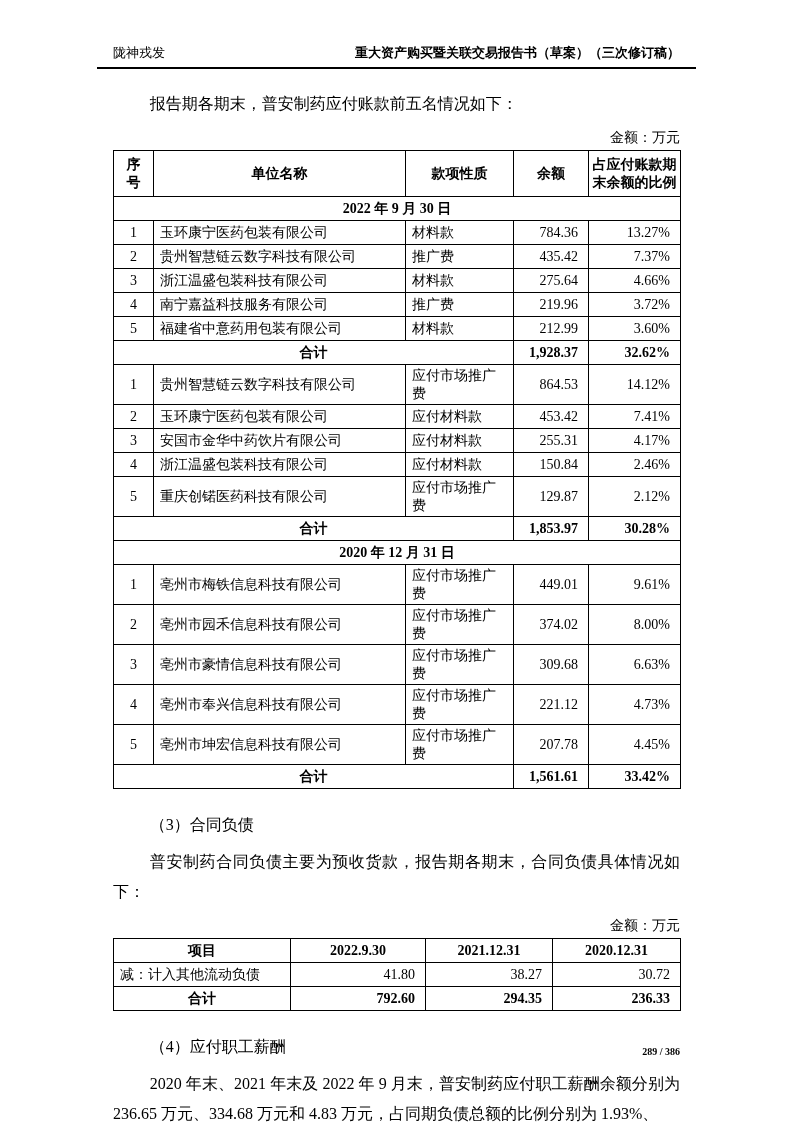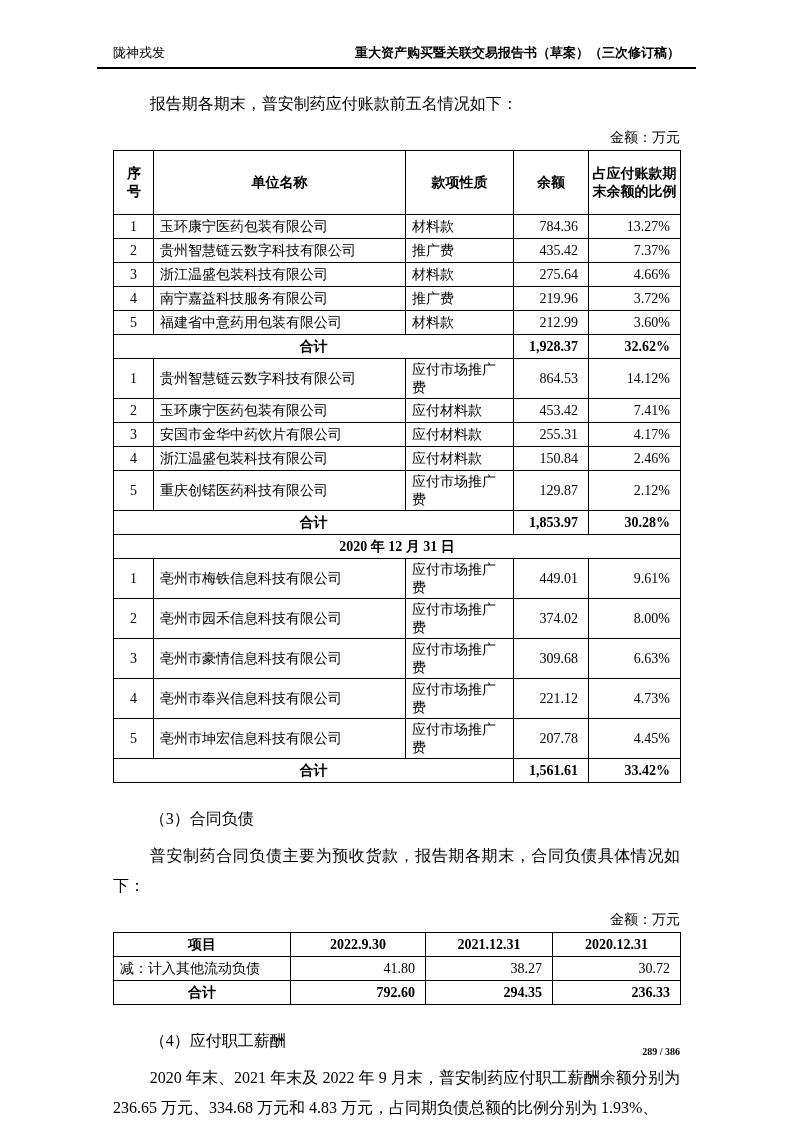--- a/index.html
+++ b/index.html
@@ -60,22 +60,22 @@
   }
   th, td {
     border: 1px solid #000;
     padding: 2px 6px;
     height: 24px;
     line-height: 1.25;
     vertical-align: middle;
     overflow: hidden;
   }
   th { font-weight: bold; text-align: center; }
-  .th-seq { padding: 2px 12px; text-align: right; }
-  .th-ratio { padding: 14px 3px; }
+  .th-seq { padding: 2px 12px; }
+  .th-ratio { padding: 5px 3px; }
   .tc { text-align: center; }
   .tl { text-align: left; }
   .tr-num { text-align: right; padding-right: 10px; }
   .b { font-weight: bold; }
   td.date { text-align: center; font-weight: bold; }
   .footer-page {
     position: absolute;
     top: 1046px;
     right: 113px;
     font-size: 10px;
@@ -109,20 +109,23 @@
       <tr>
         <th class="th-seq">序号</th>
         <th>单位名称</th>
         <th>款项性质</th>
         <th>余额</th>
         <th class="th-ratio">占应付账款期末余额的比例</th>
       </tr>
     </thead>
     <tbody>
         <tr>
+          <td class="date" colspan="5">2022 年 9 月 30 日</td>
+        </tr>
+        <tr>
           <td class="tc">1</td>
           <td class="tl">玉环康宁医药包装有限公司</td>
           <td class="tl">材料款</td>
           <td class="tr-num">784.36</td>
           <td class="tr-num">13.27%</td>
         </tr>
         <tr>
           <td class="tc">2</td>
           <td class="tl">贵州智慧链云数字科技有限公司</td>
           <td class="tl">推广费</td>

